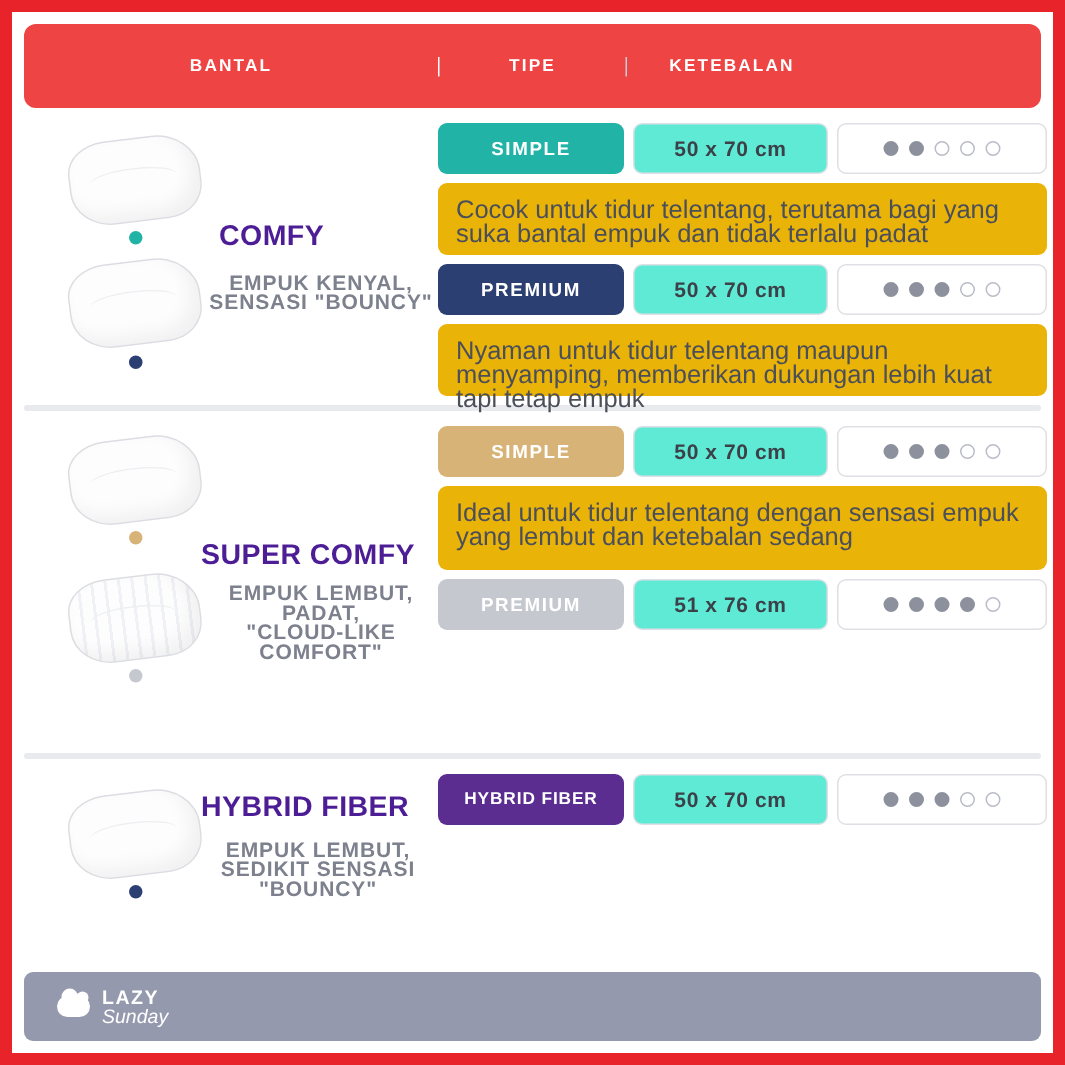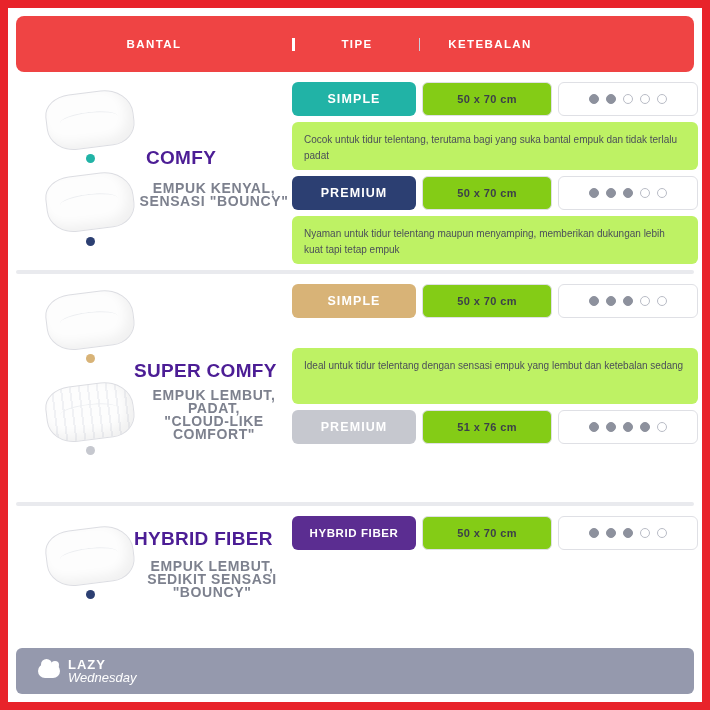--- a/index.html
+++ b/index.html
@@ -28,21 +28,21 @@
     color:#ffffff;
   }
   .hcol{
     text-align:center;
     font-size:11.5px;
     font-weight:bold;
     letter-spacing:1.4px;
     line-height:13px;
   }
   .hcol.c1{width:276px;}
-  .hcol.c2{width:124px;border-left:3px solid #ffffff;}
+  .hcol.c2{width:124px;border-left:1px solid #ffffff;}
   .hcol.c3{width:130px;border-left:1px solid #c9ccd8;}
   .hcol.c4{width:140px;border-left:1px solid #c9ccd8;}
 
   
   .block{
     position:relative;
     display:flex;
     padding:10px 8px 10px 8px;
     box-sizing:border-box;
   }
@@ -106,37 +106,37 @@
     display:flex;align-items:center;gap:6px;
   }
   .pill{
     width:124px;height:34px;border-radius:6px;
     display:flex;align-items:center;justify-content:center;
     color:#ffffff;font-size:12.5px;font-weight:bold;letter-spacing:1.1px;
     box-sizing:border-box;
   }
   .size{
     width:130px;height:34px;border-radius:6px;
-    border:1px solid #dfe0e5;background:#84cc16;
+    border:1px solid #dfe0e5;background:#5eead4;
     display:flex;align-items:center;justify-content:center;
-    font-size:11px;font-weight:bold;color:#3c4049;letter-spacing:.4px;
+    font-size:14px;font-weight:bold;color:#3c4049;letter-spacing:.4px;
     box-sizing:border-box;
   }
   .thick{
     width:140px;height:34px;border-radius:6px;
     border:1px solid #dfe0e5;background:#ffffff;
     display:flex;align-items:center;justify-content:center;gap:7px;
     box-sizing:border-box;
   }
   .tdot{width:10px;height:10px;border-radius:50%;border:1px solid #b9bcc6;box-sizing:border-box;}
   .tdot.on{background:#8d919d;border-color:#8d919d;}
   .desc{
-    background:#bef264;border-radius:6px;
+    background:#eab308;border-radius:6px;
     padding:10px 12px;
-    font-size:10px;color:#4b4f59;line-height:16px;
+    font-size:17px;color:#4b4f59;line-height:16px;
     box-sizing:border-box;
   }
 
   
   .footer{
     position:absolute;left:8px;right:8px;bottom:8px;height:46px;
     background:#9599ad;border-radius:6px;
     display:flex;align-items:center;padding-left:22px;color:#fff;
   }
   .logo-cloud{
@@ -247,21 +247,21 @@
         <div class="pill" style="background:#d8b377;">SIMPLE</div>
         <div class="size">50 x 70 cm</div>
         <div class="thick">
           <span class="tdot on"></span>
             <span class="tdot on"></span>
             <span class="tdot on"></span>
             <span class="tdot"></span>
             <span class="tdot"></span>
         </div>
       </div>
-      <div class="desc" style="height:56px;margin-top:24px;">Ideal untuk tidur telentang dengan sensasi empuk yang lembut dan ketebalan sedang</div>
+      <div class="desc" style="height:56px;">Ideal untuk tidur telentang dengan sensasi empuk yang lembut dan ketebalan sedang</div>
 
       <div class="line">
         <div class="pill" style="background:#c6c8cf;">PREMIUM</div>
         <div class="size">51 x 76 cm</div>
         <div class="thick">
           <span class="tdot on"></span>
             <span class="tdot on"></span>
             <span class="tdot on"></span>
             <span class="tdot on"></span>
             <span class="tdot"></span>
@@ -301,17 +301,17 @@
             <span class="tdot"></span>
         </div>
       </div>
     </div>
   </div>
 
   <div class="footer">
     <div class="logo-cloud"></div>
     <div>
       <div class="logo-text1">LAZY</div>
-      <div class="logo-text2">Wednesday</div>
+      <div class="logo-text2">Sunday</div>
     </div>
   </div>
 
 </div>
 
 </body></html>

